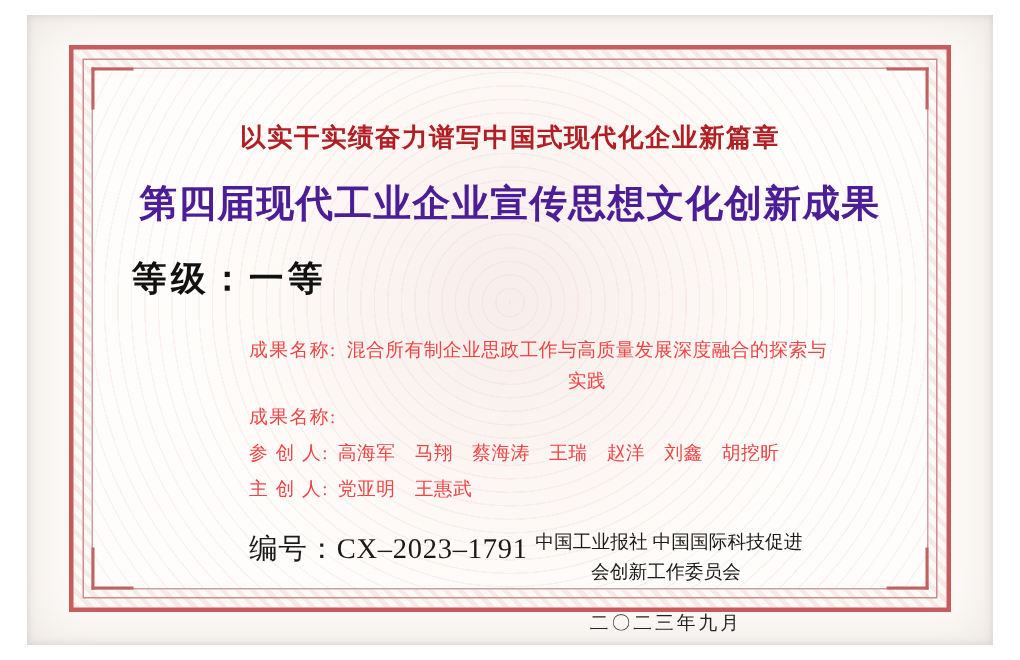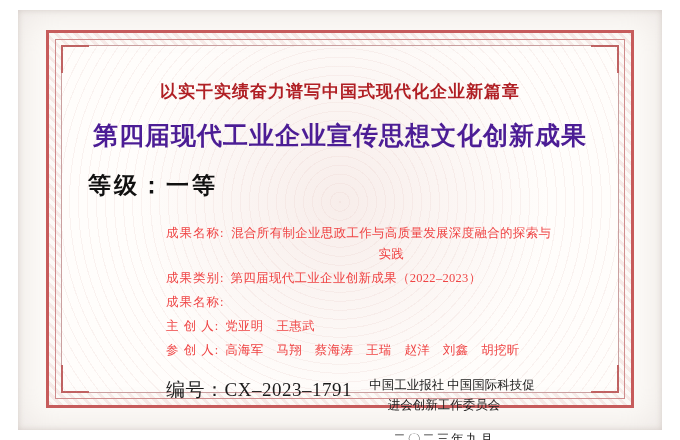--- a/index.html
+++ b/index.html
@@ -166,21 +166,21 @@
   }
   .issuers {
     margin-left: auto;
     text-align: center;
     font-size: 12.5px;
     line-height: 20px;
     padding-right: 26px;
   }
   .issuer-line span {
   }
-  .issuer-line span:first-child { margin-left: 16px; }
+  .issuer-line span:first-child { margin-left: 4px; }
   .issue-date {
     margin-top: 14px;
     letter-spacing: 2px;
     font-size: 12.5px;
   }
 
   
   .vignette {
     position: absolute;
     left: 0; top: 0; right: 0; bottom: 0;
@@ -210,33 +210,29 @@
           <div class="main-title">第四届现代工业企业宣传思想文化创新成果</div>
 
           <div class="grade-line">等级：一等</div>
 
           <div class="fields">
             <div class="field-row">
               <div class="field-label">成果名称:</div>
               <div class="field-value">混合所有制企业思政工作与高质量发展深度融合的探索与实践</div>
             </div>
             <div class="field-row">
-              <div class="field-label">成果类别:</div>
-              <div class="field-value">第四届现代工业企业创新成果（2022–2023）</div>
-            </div>
-            <div class="field-row">
               <div class="field-label">成果名称:</div>
+            </div>
+            <div class="field-row">
+              <div class="field-label">参 创 人:</div>
+              <div class="field-value">高海军　马翔　蔡海涛　王瑞　赵洋　刘鑫　胡挖昕</div>
             </div>
             <div class="field-row">
               <div class="field-label">主 创 人:</div>
               <div class="field-value">党亚明　王惠武</div>
-            </div>
-            <div class="field-row">
-              <div class="field-label">参 创 人:</div>
-              <div class="field-value">高海军　马翔　蔡海涛　王瑞　赵洋　刘鑫　胡挖昕</div>
             </div>
           </div>
 
           <div class="footer">
             <div class="serial">编号：CX–2023–1791</div>
             <div class="issuers">
               <div class="issuer-line">
                 <span>中国工业报社</span>
                 <span>中国国际科技促进会创新工作委员会</span>
               </div>

